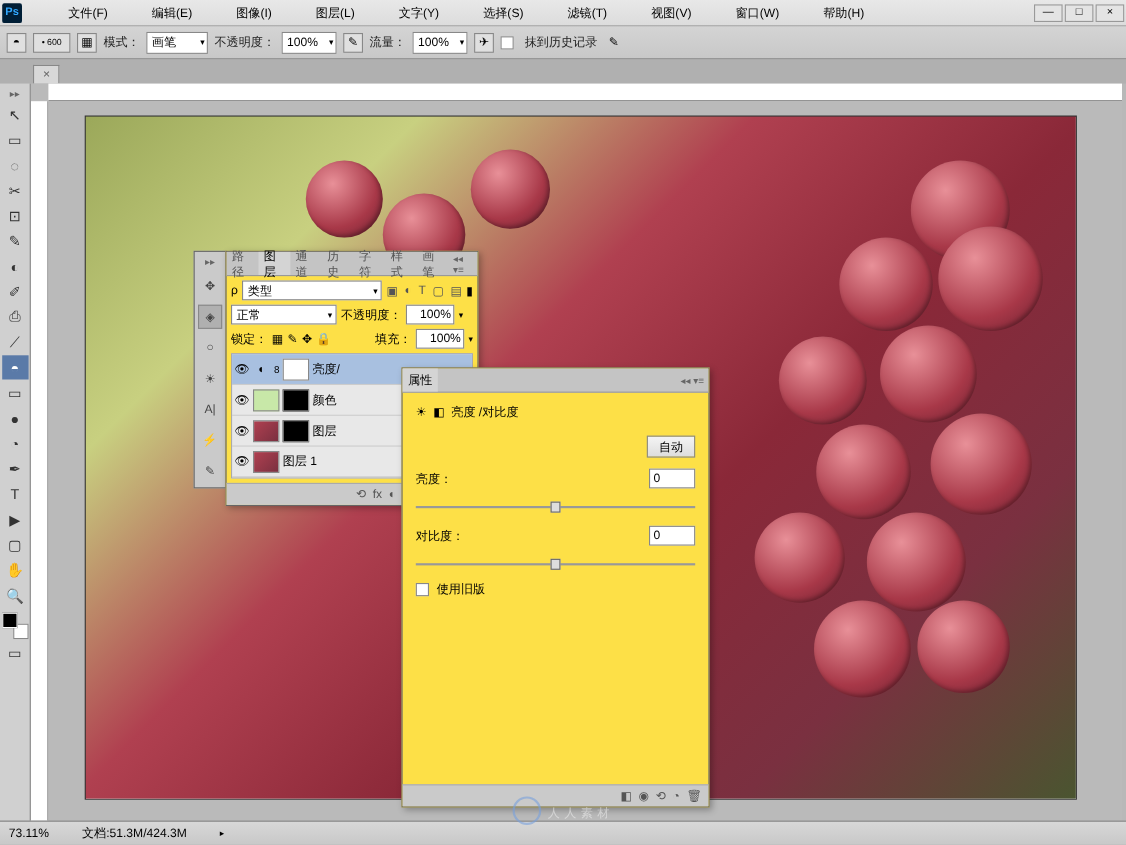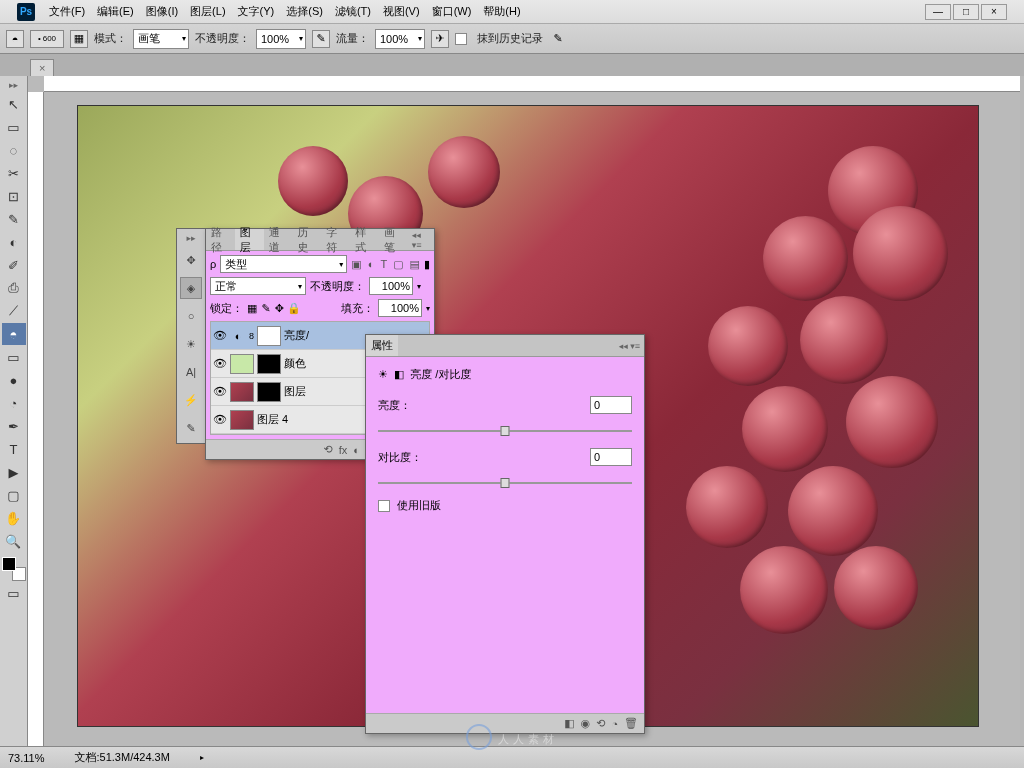--- a/index.html
+++ b/index.html
@@ -1,17 +1,17 @@
 <!DOCTYPE html>
 <html><head>
 <meta charset="utf-8">
 <style>
 * { margin:0; padding:0; box-sizing:border-box; font-family:"Microsoft YaHei",sans-serif; font-size:11px; }
 body { background:#b8b8b8; width:1024px; height:768px; overflow:hidden; position:relative; }
-.titlebar { height:24px; background:linear-gradient(#e8e8e8,#dcdcdc); display:flex; align-items:center; padding:0 17px; border-bottom:1px solid #aaa; }
+.titlebar { height:24px; background:linear-gradient(#e8e8e8,#dcdcdc); display:flex; align-items:center; padding:0 2px; border-bottom:1px solid #aaa;gap:28px; }
 .ps-logo { width:18px; height:18px; background:#001e36; color:#31a8ff; font-weight:bold; font-size:10px; display:flex; align-items:center; justify-content:center; border-radius:2px; margin-right:8px; }
 .menu-item { padding:0 6px; cursor:default; }
 .win-controls { margin-left:auto; display:flex; gap:2px; }
 .win-btn { width:26px; height:16px; background:#e4e4e4; border:1px solid #999; display:flex; align-items:center; justify-content:center; font-size:10px; }
 .optbar { height:30px; background:linear-gradient(#d4d4d4,#c8c8c8); border-bottom:1px solid #888; display:flex; align-items:center; padding:0 6px; gap:6px; }
 .optbar .ico { width:18px; height:18px; border:1px solid #888; background:#e0e0e0; display:flex; align-items:center; justify-content:center; }
 .optbar .dd { height:20px; border:1px solid #888; background:#fff; padding:0 14px 0 4px; display:flex; align-items:center; position:relative; }
 .optbar .dd::after { content:"▾"; position:absolute; right:2px; font-size:8px; }
 .optbar .lbl { color:#222; }
 .tabbar { height:22px; background:#b0b0b0; display:flex; align-items:flex-end; padding-left:30px; }
@@ -22,21 +22,21 @@
 .ruler-v { position:absolute; top:16px; left:0; width:16px; bottom:0; background:#fff; border-right:1px solid #888; }
 .canvas { position:absolute; top:30px; left:50px; width:900px; height:620px; background:linear-gradient(135deg,#9ba85a 0%,#c8d080 20%,#b04050 40%,#8a2838 60%,#7a3040 80%,#4a5530 100%); box-shadow:0 0 0 1px #333; overflow:hidden; }
 .grape { position:absolute; border-radius:50%; background:radial-gradient(circle at 35% 30%,#e89098,#a83848 60%,#6a2030); box-shadow:inset -2px -2px 4px rgba(0,0,0,.3); }
 .toolbox { position:absolute; top:76px; left:0; width:28px; bottom:22px; background:#d0d0d0; border-right:1px solid #888; display:flex; flex-direction:column; align-items:center; padding-top:4px; gap:1px; }
 .tool { width:24px; height:22px; display:flex; align-items:center; justify-content:center; color:#333; font-size:13px; }
 .tool.sel { background:#5a7aa8; color:#fff; }
 .fgbg { width:24px; height:24px; position:relative; margin-top:4px; }
 .fgbg .f { position:absolute; width:14px; height:14px; background:#000; border:1px solid #fff; top:0; left:0; }
 .fgbg .b { position:absolute; width:14px; height:14px; background:#fff; border:1px solid #888; bottom:0; right:0; }
 .statusbar { position:absolute; bottom:0; left:0; right:0; height:22px; background:linear-gradient(#d8d8d8,#c8c8c8); border-top:1px solid #888; display:flex; align-items:center; padding:0 8px; gap:30px; font-size:10px; }
-.panel { position:absolute; background:#f0abfc; border:1px solid #666; box-shadow:2px 2px 6px rgba(0,0,0,.3); }
+.panel { position:absolute; background:#fde047; border:1px solid #666; box-shadow:2px 2px 6px rgba(0,0,0,.3); }
 .panel-strip { position:absolute; top:228px; left:176px; width:30px; background:#cacaca; border:1px solid #666; padding:4px 2px; display:flex; flex-direction:column; gap:6px; align-items:center; }
 .panel-strip .pi { width:22px; height:22px; display:flex; align-items:center; justify-content:center; color:#444; }
 .panel-strip .pi.act { background:#b0b0b0; border:1px solid #888; }
 .layers-panel { top:228px; left:205px; width:230px; }
 .panel-tabs { height:22px; background:#c4c4c4; display:flex; align-items:center; border-bottom:1px solid #999; font-size:10px; }
 .ptab { padding:0 5px; height:100%; display:flex; align-items:center; color:#555; }
 .ptab.act { background:#d4d4d4; color:#000; }
 .panel-body { padding:4px; }
 .row { display:flex; align-items:center; gap:4px; margin-bottom:4px; }
 .sel-dd { flex:1; height:18px; border:1px solid #888; background:#fff; padding:0 4px; display:flex; align-items:center; position:relative; }
@@ -232,21 +232,21 @@
       </div>
       <div class="layer">
         <span class="eye">👁</span>
         <div class="thumb img"></div>
         <div class="thumb mask" style="background:#000"></div>
         <span>图层</span>
       </div>
       <div class="layer">
         <span class="eye">👁</span>
         <div class="thumb img"></div>
-        <span>图层 4</span>
+        <span>图层 1</span>
       </div>
     </div>
   </div>
   <div class="panel-footer">
     <span>⟲</span>
     <span>fx</span>
     <span>◐</span>
     <span>◧</span>
     <span>▣</span>
     <span>⊞</span>
@@ -258,20 +258,23 @@
   <div class="panel-tabs">
     <div class="ptab act">属性</div>
     <div class="collapse-arrows">◂◂ ▾≡</div>
   </div>
   <div class="props-body">
     <div class="row" style="gap:6px;margin-bottom:14px">
       <span>☀</span>
       <span>◧</span>
       <span>亮度 /对比度</span>
     </div>
+    <div style="text-align:right;margin-bottom:10px">
+      <div class="btn">自动</div>
+    </div>
     <div class="prop-row">
       <span class="prop-lbl">亮度：</span>
       <span style="flex:1"></span>
       <input class="prop-input" value="0" style="">
     </div>
     <div class="slider">
         <div class="track"></div>
         <div class="thumb-s"></div>
       </div>
     <div class="prop-row">

